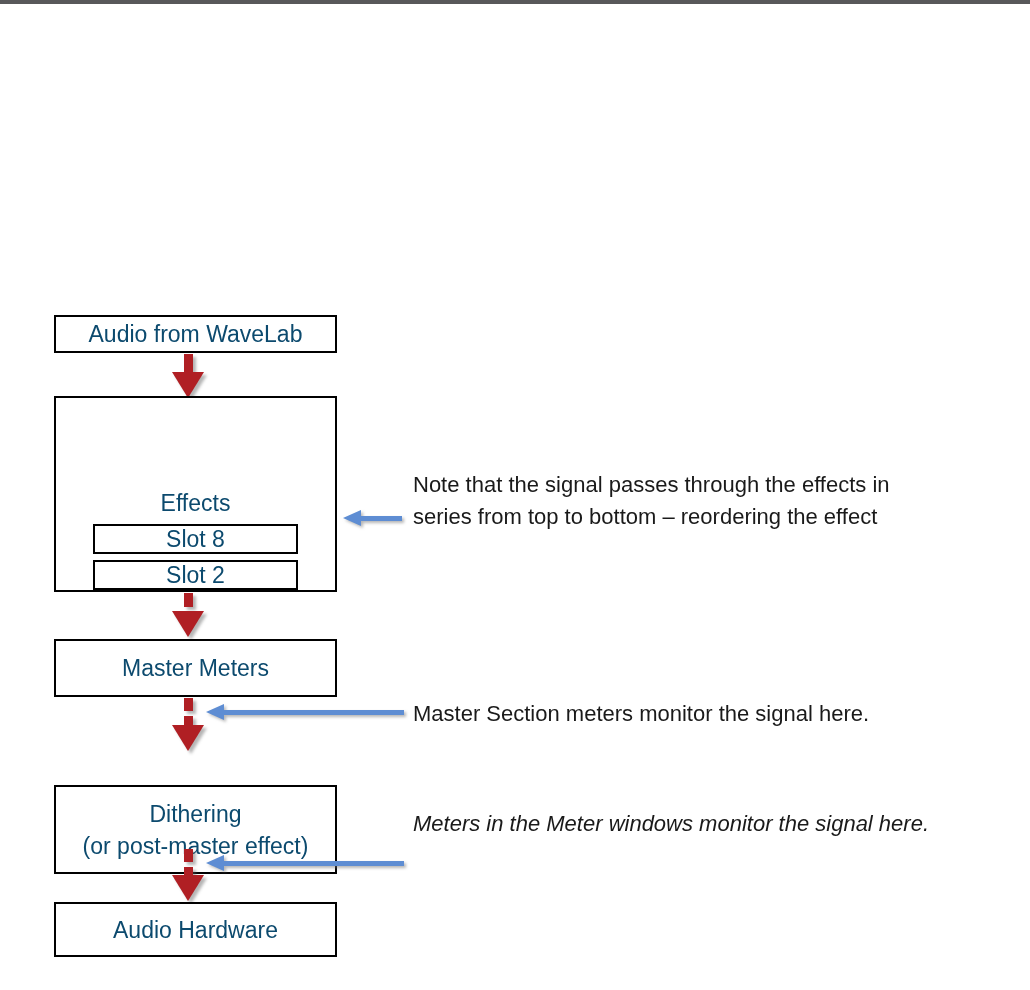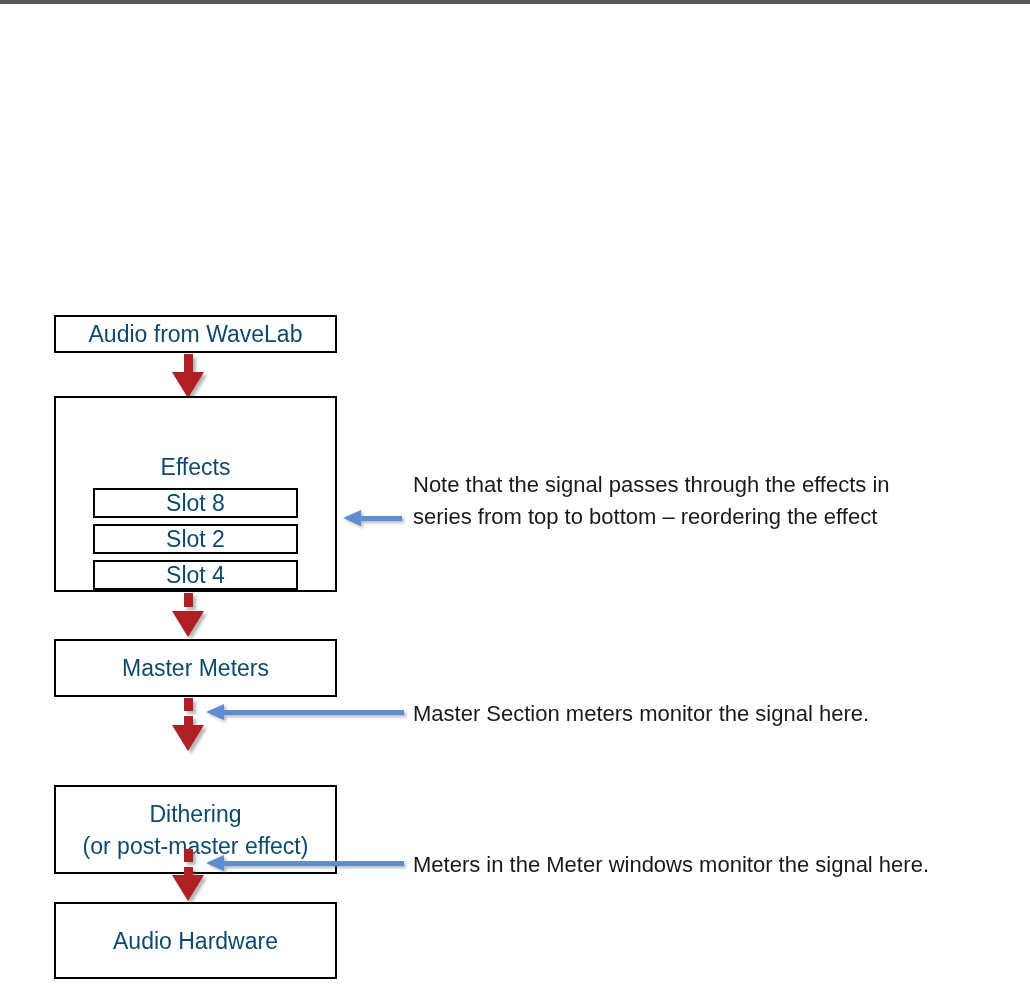--- a/index.html
+++ b/index.html
@@ -23,21 +23,21 @@
     border: 2px solid #000000;
     display: flex; flex-direction: column;
     align-items: center; justify-content: center;
     font-size: 23px; line-height: 32px;
     text-align: center; color: #0c4a6e;
   }
   .fbox-source    { top: 315px; height: 38px; }
   .fbox-effects   { top: 396px; height: 196px; justify-content: flex-end; }
   .fbox-master    { top: 639px; height: 58px; }
   .fbox-dithering { top: 759px; height: 89px; margin-top: 26px; }
-  .fbox-output    { top: 902px; height: 77px; }
+  .fbox-output    { top: 902px; height: 55px; }
 
   .effects-title { margin-top: 7px; font-size: 23px; line-height: 30px; }
   .slot {
     width: 205px; height: 30px; margin-top: 6px;
     border: 2px solid #000000; background: #ffffff;
     display: flex; align-items: center; justify-content: center;
     font-size: 23px;
   }
   .slot:first-of-type { margin-top: 8px; }
 
@@ -78,41 +78,40 @@
   .blue-arrow-meters  { left: 206px; top: 855px; width: 198px; }
 
   
   .annotation {
     position: absolute; left: 413px;
     font-size: 22px; line-height: 31.5px;
     color: #1a1a1a; white-space: nowrap;
   }
   .annotation-effects { top: 469px; }
   .annotation-master  { top: 698px; text-align: right; }
-  .annotation-meters  { top: 849px; }
+  .annotation-meters  { top: 808px; font-style: italic; }
 </style>
 </head>
 <body>
 
 <div class="top-rule"></div>
 
 <div class="fbox fbox-source">
   <span>Audio from WaveLab</span>
 </div>
 
 <div class="red-arrow red-arrow-1">
   <div class="ra-seg" style="height:18px"></div>
   <div class="ra-head"></div>
 </div>
 
 <div class="fbox fbox-effects">
   <div class="effects-title">Effects</div>
   <div class="slot">Slot 8</div>
   <div class="slot">Slot 2</div>
-  <div class="slot">Slot 4</div>
 </div>
 
 <div class="red-arrow red-arrow-2">
   <div class="ra-seg" style="height:14px"></div>
   <div class="ra-gap" style="height:4px"></div>
   <div class="ra-head"></div>
 </div>
 
 <div class="fbox fbox-master">
   <span>Master Meters</span>

